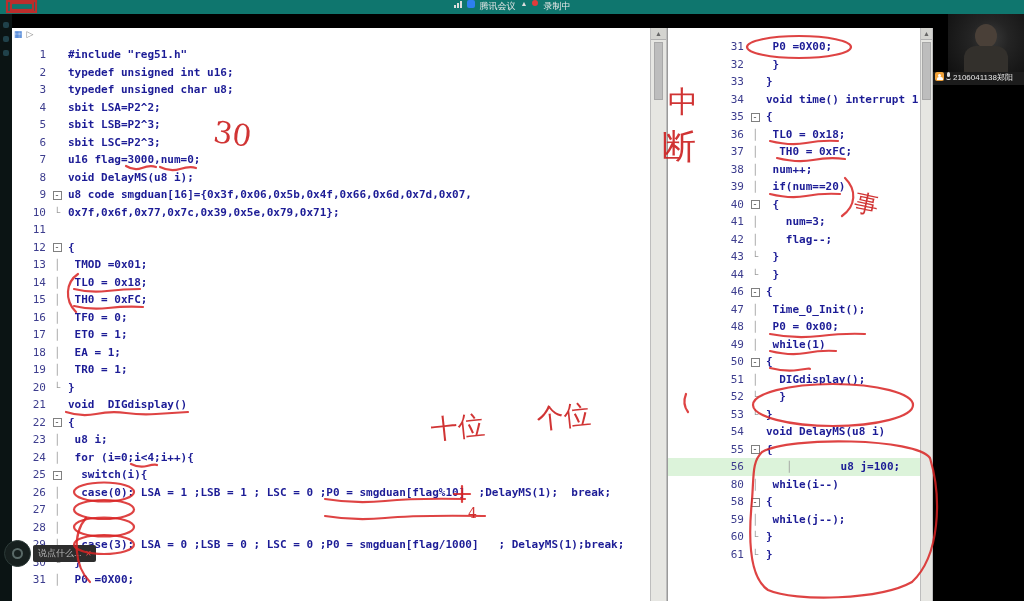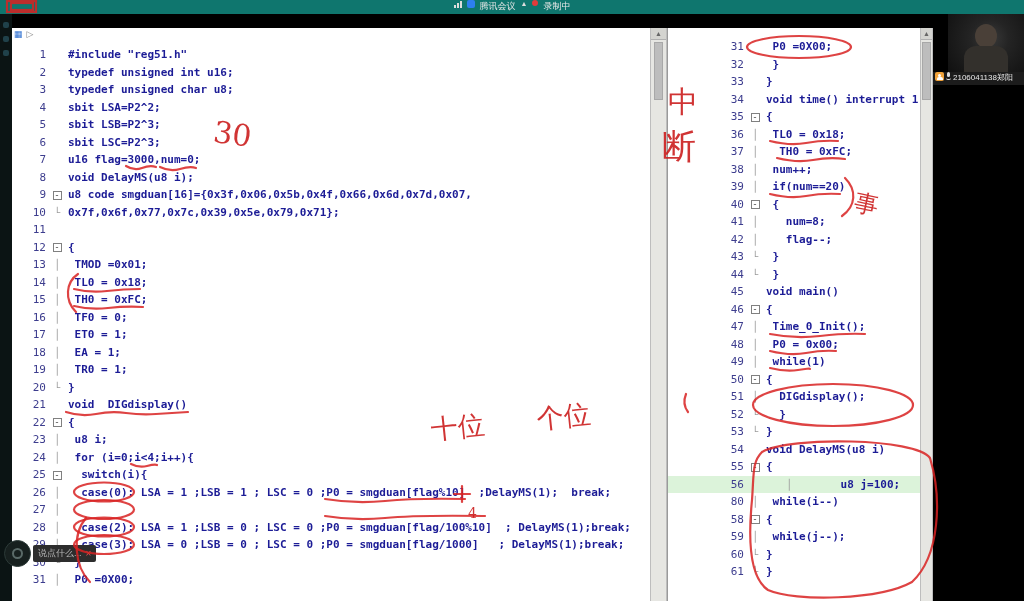--- a/index.html
+++ b/index.html
@@ -231,21 +231,20 @@
         <span class="fold">│</span>
         <span class="code">  case(0): LSA = 1 ;LSB = 1 ; LSC = 0 ;P0 = smgduan[flag%10]  ;DelayMS(1);  break;</span>
       </div>
       <div class="cl">
         <span class="ln">27</span>
         <span class="fold">│</span>
       </div>
       <div class="cl">
         <span class="ln">28</span>
         <span class="fold">│</span>
-        <span class="code">  case(2): LSA = 1 ;LSB = 0 ; LSC = 0 ;P0 = smgduan[flag/100%10]  ; DelayMS(1);break;</span>
       </div>
       <div class="cl">
         <span class="ln">29</span>
         <span class="fold">│</span>
         <span class="code">  case(3): LSA = 0 ;LSB = 0 ; LSC = 0 ;P0 = smgduan[flag/1000]   ; DelayMS(1);break;</span>
       </div>
       <div class="cl">
         <span class="ln">30</span>
         <span class="fold">└</span>
         <span class="code"> }</span>
@@ -309,41 +308,36 @@
         <span class="code"> if(num==20)</span>
       </div>
       <div class="cl">
         <span class="ln">40</span>
         <span class="fold"><span class="fbox">-</span></span>
         <span class="code"> {</span>
       </div>
       <div class="cl">
         <span class="ln">41</span>
         <span class="fold">│</span>
-        <span class="code">   num=8;</span>
+        <span class="code">   num=3;</span>
       </div>
       <div class="cl">
         <span class="ln">42</span>
         <span class="fold">│</span>
         <span class="code">   flag--;</span>
       </div>
       <div class="cl">
         <span class="ln">43</span>
         <span class="fold">└</span>
         <span class="code"> }</span>
       </div>
       <div class="cl">
         <span class="ln">44</span>
         <span class="fold">└</span>
         <span class="code"> }</span>
-      </div>
-      <div class="cl">
-        <span class="ln">45</span>
-        <span class="fold"></span>
-        <span class="code">void main()</span>
       </div>
       <div class="cl">
         <span class="ln">46</span>
         <span class="fold"><span class="fbox">-</span></span>
         <span class="code">{</span>
       </div>
       <div class="cl">
         <span class="ln">47</span>
         <span class="fold">│</span>
         <span class="code"> Time_0_Init();</span>

